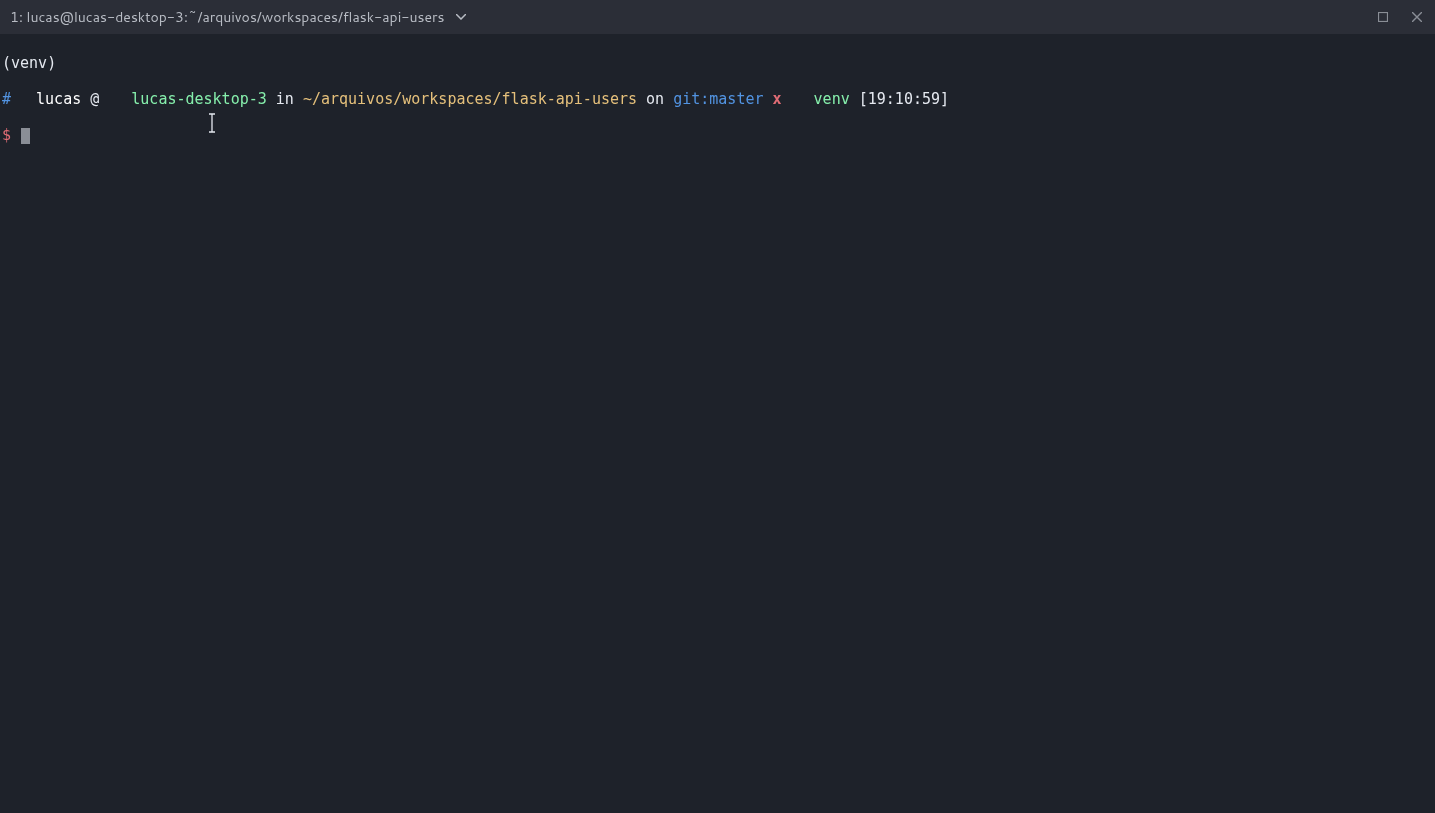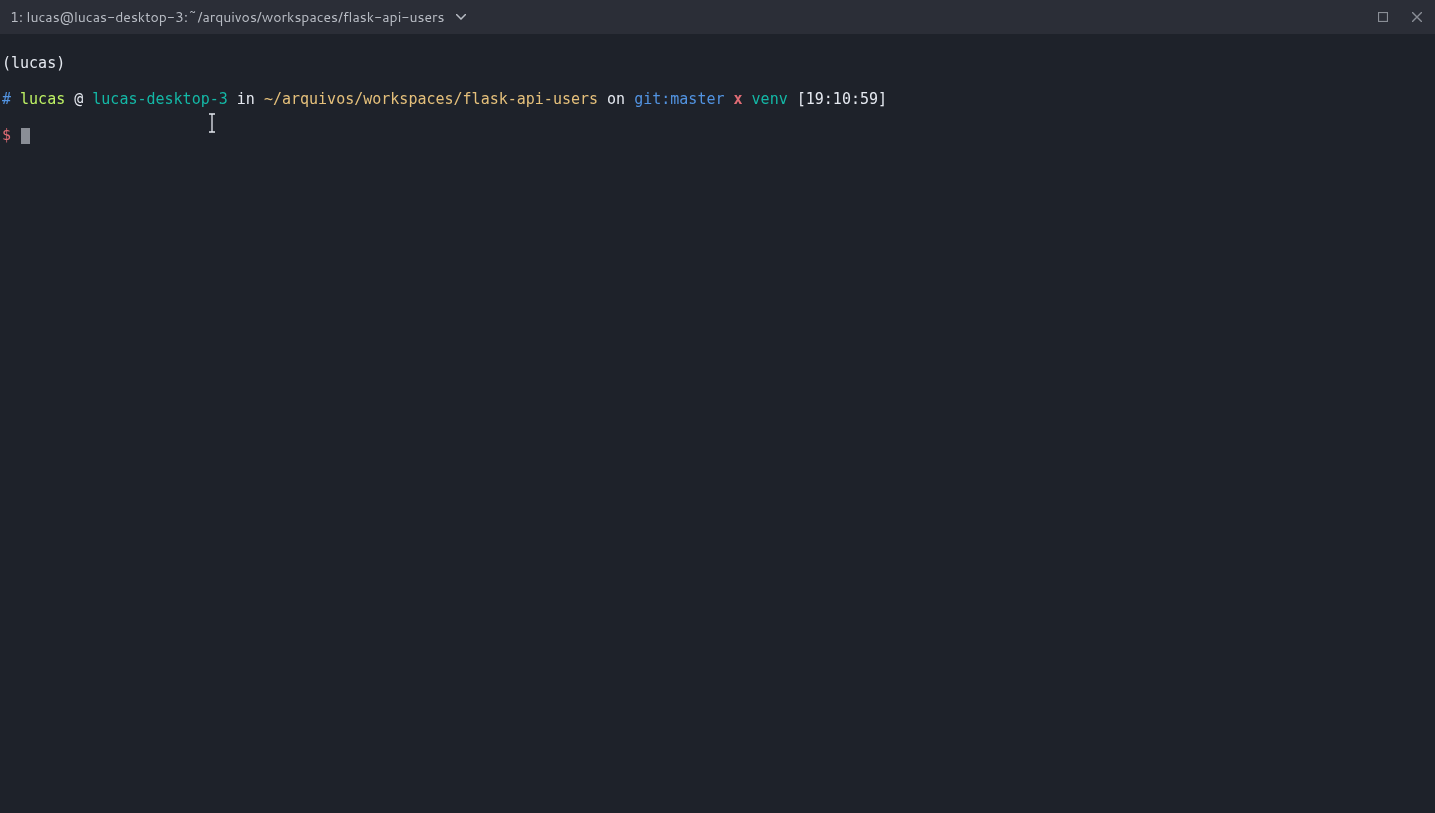--- a/index.html
+++ b/index.html
@@ -67,23 +67,23 @@
       line-height: 18px;
       white-space: pre;
     }
 
     .line {
       display: block;
     }
 
     .white { color: #e5e9f0; }
     .blue { color: #5294e2; }
-    .cyan { color: #bef264; }
+    .cyan { color: #ffffff; margin-left: 16px; }
     .yellow { color: #e5c07b; font-weight: normal; }
-    .green { color: #14b8a6; }
+    .green { color: #86efac; margin-left: 23px; }
     .red { color: #e06c75; }
     .redbold { color: #e06c75; font-weight: bold; }
 
     .cursor-block {
       display: inline-block;
       width: 9px;
       height: 16px;
       background: #8a8e96;
       vertical-align: text-bottom;
       margin-left: 1px;
@@ -116,21 +116,21 @@
     </span>
     <span>
       <svg width="10" height="10" viewBox="0 0 10 10">
           <path d="M0 0 L10 10 M10 0 L0 10" stroke="#8a8e96" stroke-width="1.4"></path>
         </svg>
     </span>
   </div>
 </div>
 
 <div class="terminal-body">
-<span class="line"><span class="white">(lucas)</span></span>
+<span class="line"><span class="white">(venv)</span></span>
 <span class="line"><span class="blue">#</span> <span class="cyan">lucas</span> <span class="white">@</span> <span class="green">lucas-desktop-3</span> <span class="white">in</span> <span class="yellow">~/arquivos/workspaces/flask-api-users</span> <span class="white">on</span> <span class="blue">git:</span><span class="blue">master</span> <span class="redbold">x</span> <span class="green">venv</span> <span class="white">[19:10:59]</span></span>
 <span class="line"><span class="red">$</span> <span class="cursor-block"></span></span>
 </div>
 
 <div class="text-ibeam" style="left:207px; top:113px;">
   <svg width="10" height="20" viewBox="0 0 10 20">
     <path d="M2 1 L5 1 L8 1 M5 1 L5 19 M2 19 L5 19 L8 19" stroke="#e5e9f0" stroke-width="1.3" fill="none"></path>
   </svg>
 </div>
 

